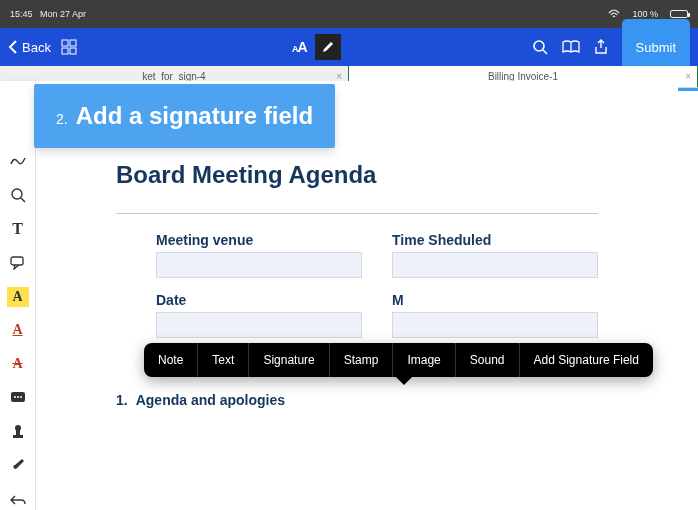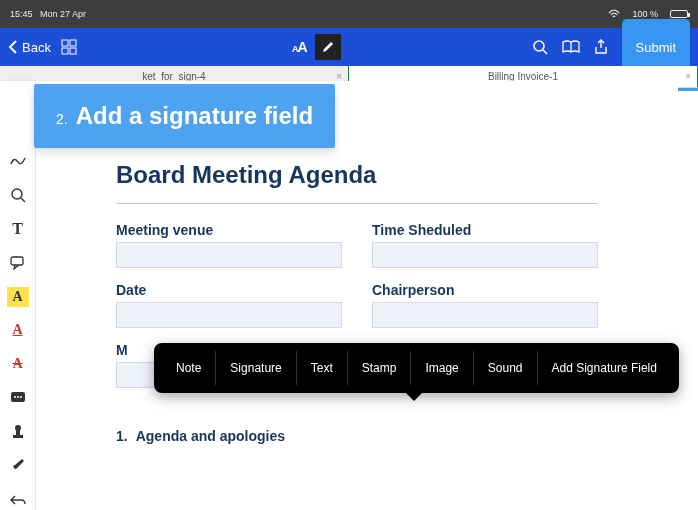--- a/index.html
+++ b/index.html
@@ -38,33 +38,33 @@
   
   .toolcol { width: 36px; background: #fff; position: absolute; top: 81px; bottom: 0; left: 0; border-right: 1px solid #e5e5e5; display: flex; flex-direction: column; align-items: center; padding-top: 70px; gap: 14px; box-shadow: 2px 0 6px rgba(0,0,0,0.06); }
   .tool { width: 22px; height: 20px; display: flex; align-items: center; justify-content: center; cursor: pointer; color: #333; font-size: 14px; }
   .tool.highlight { background: #ffe14d; }
   .tool.redA { color: #c0392b; font-family: Georgia, serif; font-weight: bold; text-decoration: underline; }
   .tool.strikeA { color: #c0392b; font-family: Georgia, serif; font-weight: bold; text-decoration: line-through; }
 
   
   .docwrap { position: absolute; left: 36px; right: 20px; top: 81px; bottom: 0; overflow: hidden; background: #fff; padding: 10px 20px 20px 20px; }
   .doc { padding: 70px 60px 0 60px; }
-  .doc h1 { color: #17365d; font-size: 24px; font-weight: 700; margin-bottom: 14px; }
+  .doc h1 { color: #17365d; font-size: 24px; font-weight: 700; margin-bottom: 24px; }
   .doc hr { border: none; border-top: 1px solid #c7c7c7; margin-bottom: 18px; }
-  .grid { display: grid; grid-template-columns: 1fr 1fr; column-gap: 30px; row-gap: 14px; }
+  .grid { display: grid; grid-template-columns: 1fr 1fr; column-gap: 30px; row-gap: 14px; margin-left: 40px; }
   .field-label { color: #17365d; font-size: 14px; font-weight: 600; margin-bottom: 4px; }
   .field-input { background: #eef1f8; border: 1px solid #d3d8e6; height: 26px; width: 100%; }
   .agenda-item { color: #17365d; font-size: 14px; font-weight: 600; margin-top: 40px; display: flex; gap: 8px; }
 
   
   .hint { position: absolute; top: 84px; left: 34px; background: #4da3ef; color: #fff; padding: 18px 22px; font-size: 24px; font-weight: 600; border-radius: 2px; display: flex; align-items: baseline; gap: 8px; box-shadow: 0 4px 10px rgba(0,0,0,0.15); }
   .hint .num { font-size: 14px; font-weight: 400; }
 
   
-  .popover { position: absolute; top: 343px; left: 154px; background: #000; border-radius: 8px; display: flex; padding: 8px; box-shadow: 0 4px 14px rgba(0,0,0,0.35); }
+  .popover { position: absolute; top: 343px; left: 144px; background: #000; border-radius: 8px; display: flex; padding: 0; box-shadow: 0 4px 14px rgba(0,0,0,0.35); }
   .popover-item { color: #fff; font-size: 12px; padding: 10px 14px; cursor: pointer; border-right: 1px solid #333; white-space: nowrap; }
   .popover-item:last-child { border-right: none; }
   .popover::after { content: ""; position: absolute; bottom: -8px; left: 252px; border: 8px solid transparent; border-top-color: #000; border-bottom: none; }
 
   svg { display: block; }
 </style>
 </head>
 <body>
 <div class="frame">
 
@@ -217,44 +217,40 @@
         </div>
         <div>
           <div class="field-label">Time Sheduled</div>
           <div class="field-input"></div>
         </div>
         <div>
           <div class="field-label">Date</div>
           <div class="field-input"></div>
         </div>
         <div>
-          <div class="field-label">Chairperson</div>
-          <div class="field-input"></div>
-        </div>
-        <div>
           <div class="field-label">M</div>
           <div class="field-input"></div>
         </div>
         <div></div>
       </div>
       <div class="agenda-item">
         <span>1.</span>
         <span>Agenda and apologies</span>
       </div>
     </div>
   </div>
 
   <div class="hint">
     <span class="num">2.</span>
     <span>Add a signature field</span>
   </div>
 
   <div class="popover">
     <div class="popover-item">Note</div>
+    <div class="popover-item">Text</div>
     <div class="popover-item">Signature</div>
-    <div class="popover-item">Text</div>
     <div class="popover-item">Stamp</div>
     <div class="popover-item">Image</div>
     <div class="popover-item">Sound</div>
     <div class="popover-item">Add Signature Field</div>
   </div>
 
 </div>
 
 </body></html>

